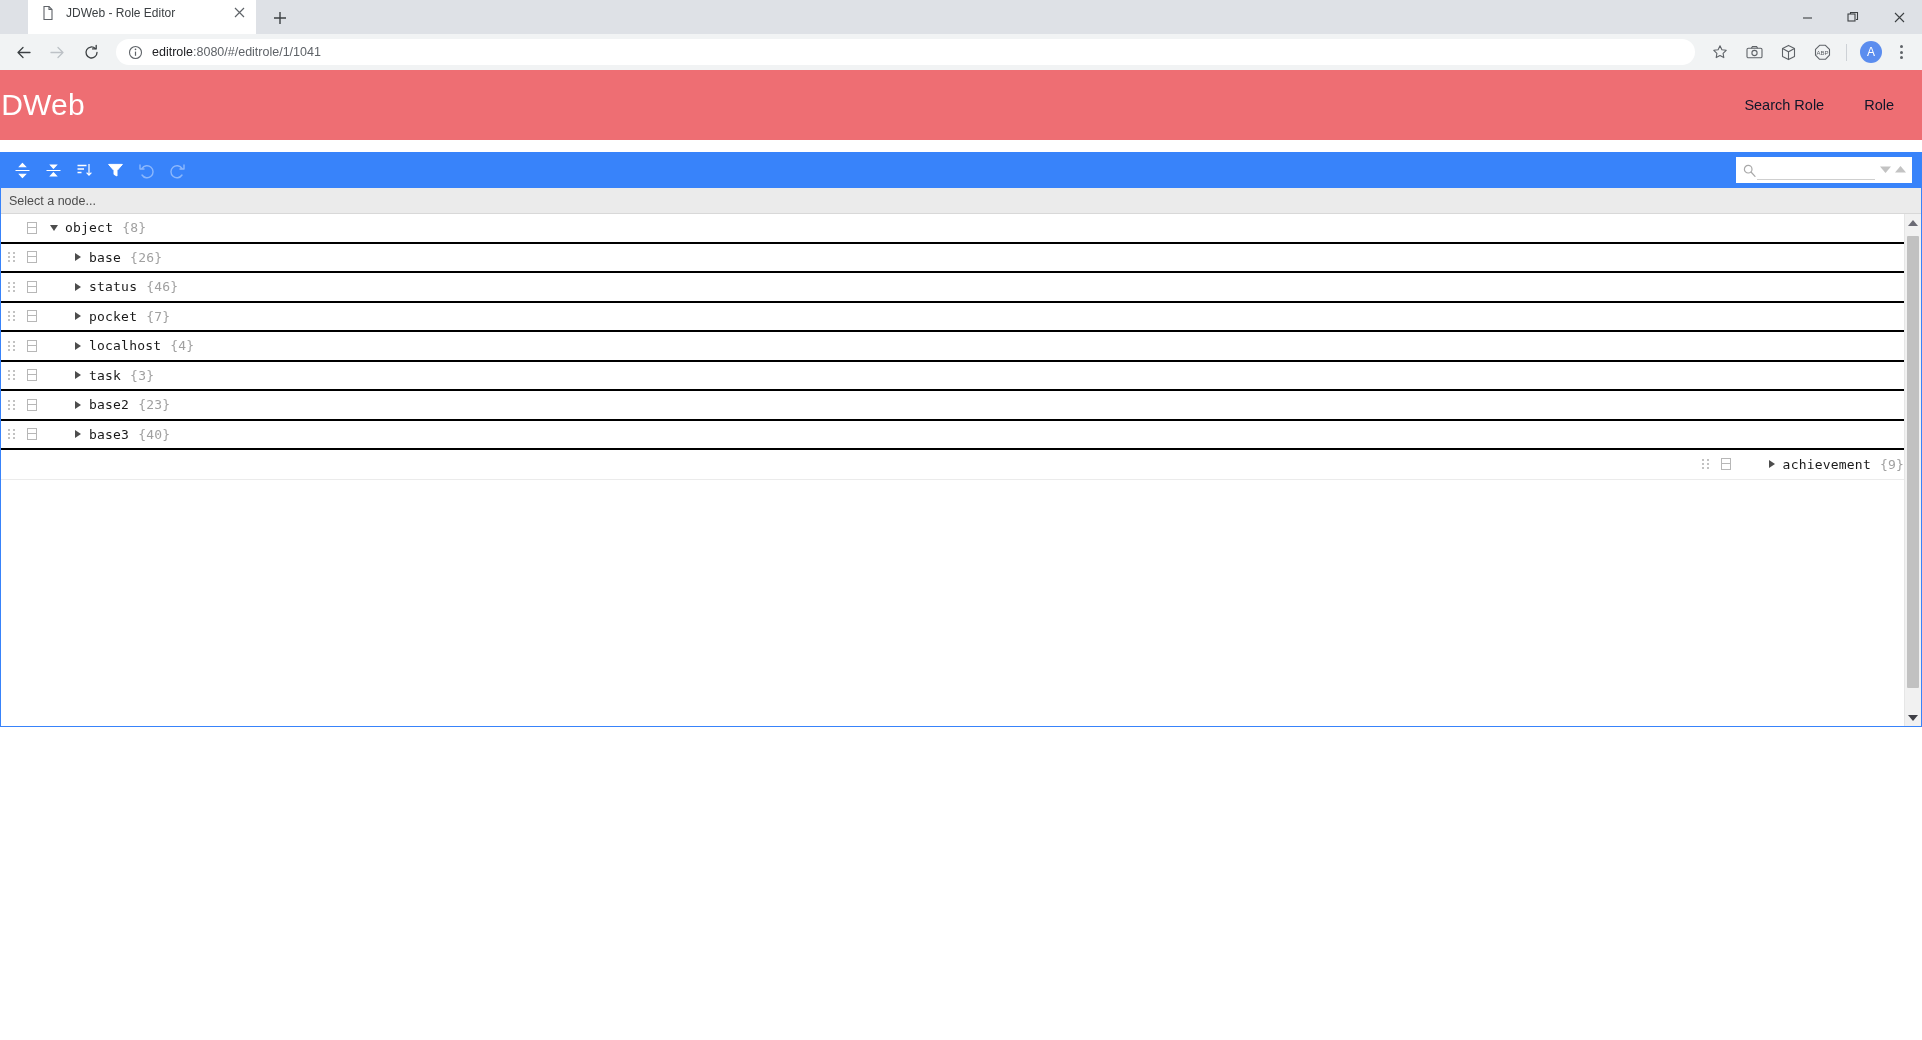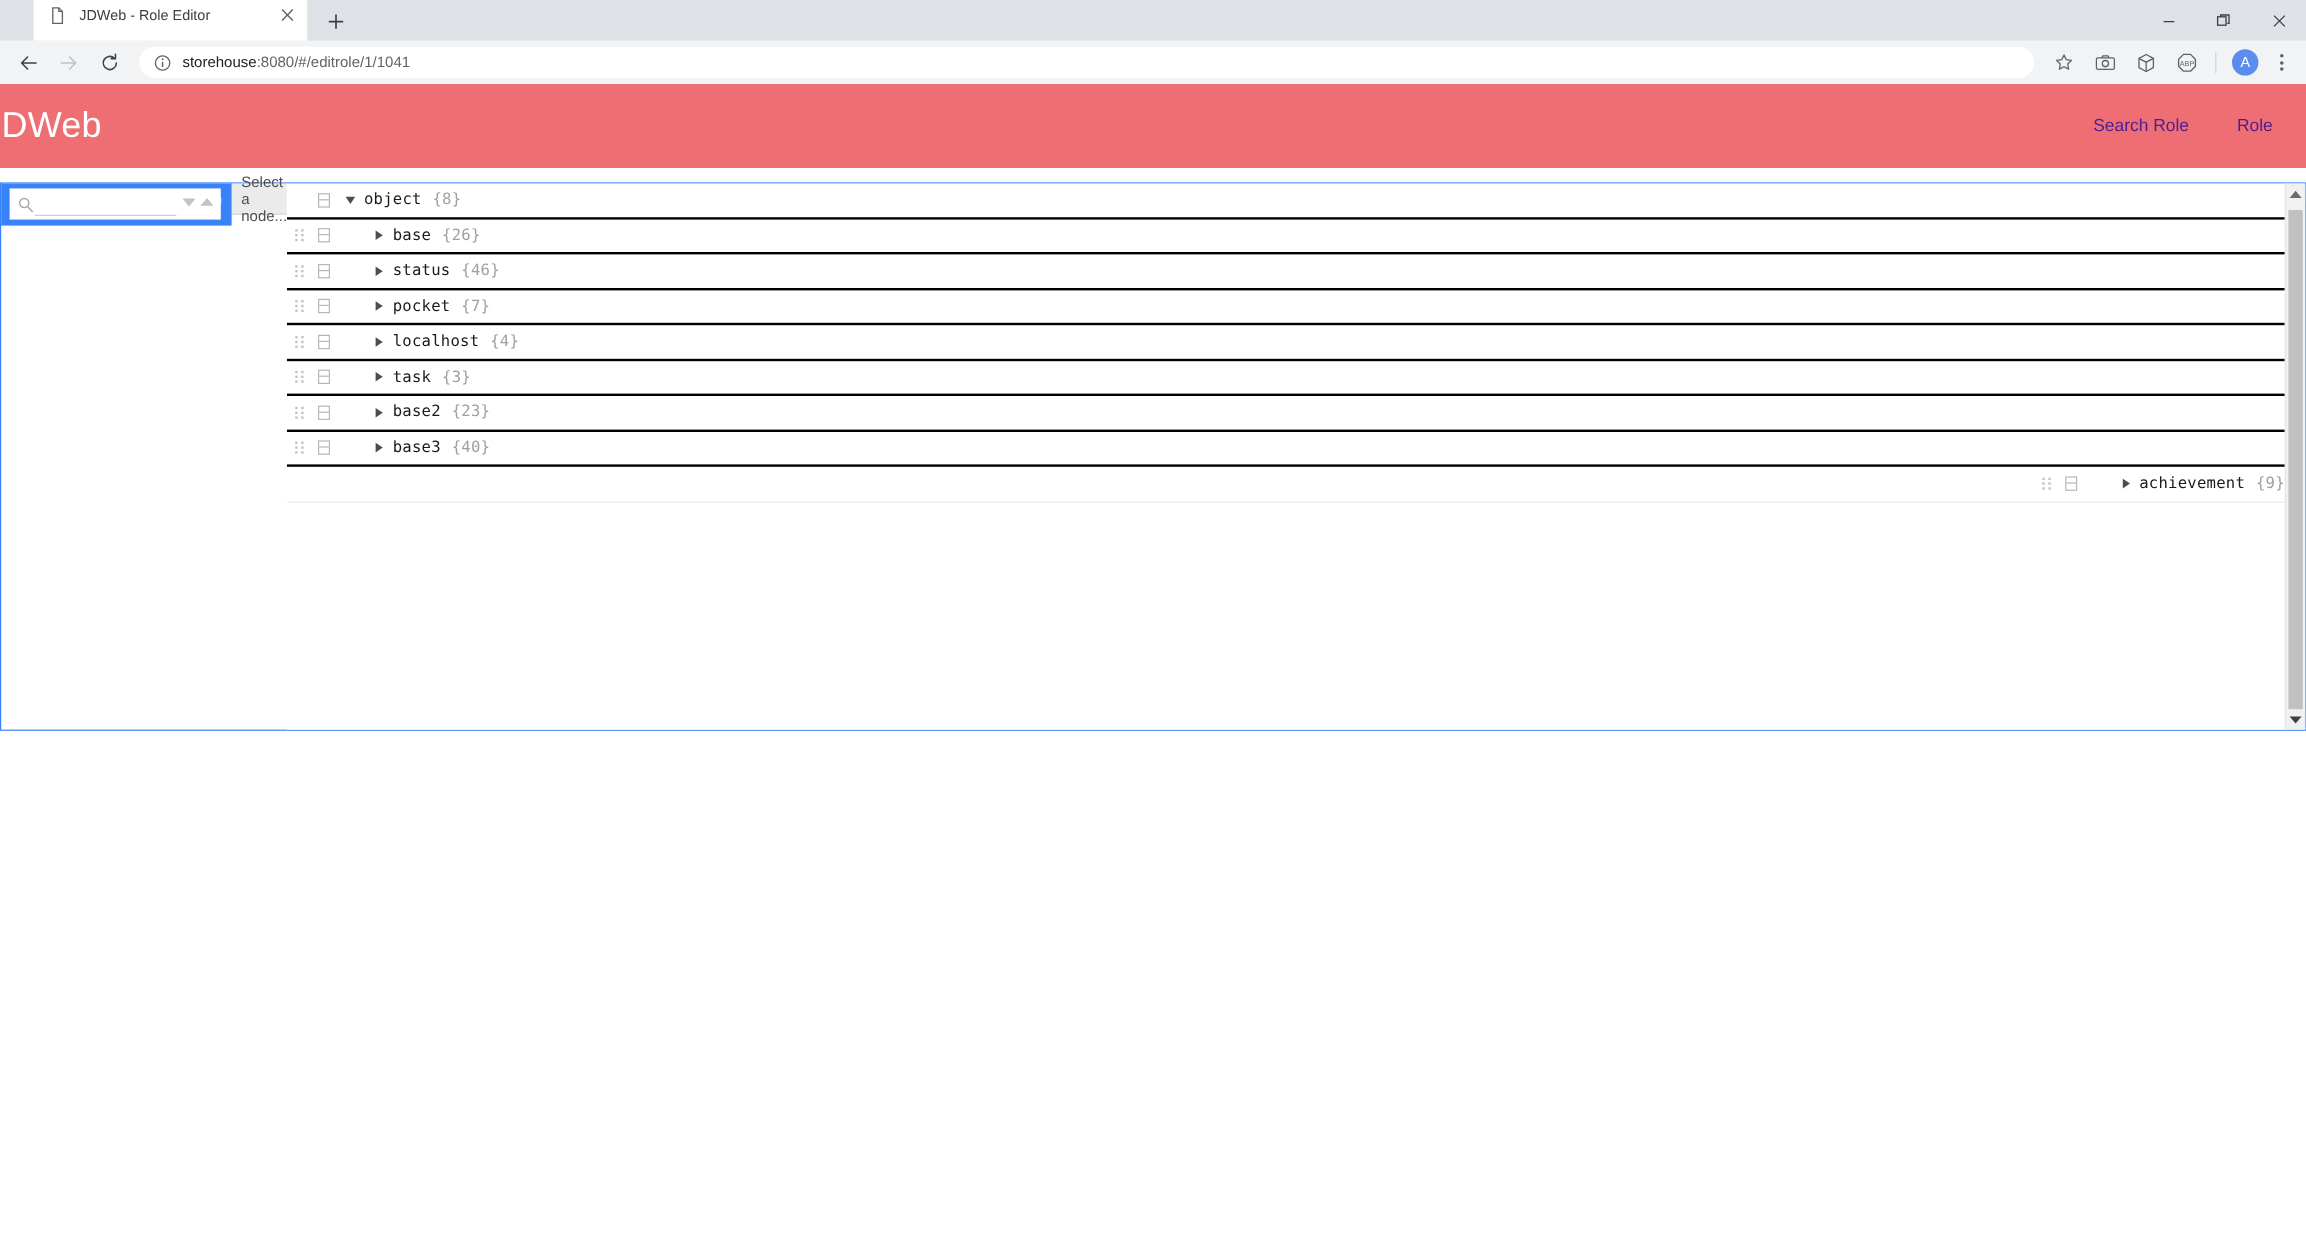--- a/index.html
+++ b/index.html
@@ -91,26 +91,26 @@
   .app-header {
     height: 70px; background: #ee6e73;
     display: flex; align-items: center; justify-content: space-between;
     padding-right: 28px;
   }
   .app-brand {
     font-size: 30px; color: #ffffff; letter-spacing: 0.2px;
     margin-left: -14px; white-space: nowrap;
   }
   .app-nav { display: flex; align-items: center; gap: 40px; }
-  .app-nav a { font-size: 14.5px; color: #4c1d95; text-decoration: none; white-space: nowrap; }
+  .app-nav a { font-size: 14.5px; color: #0f172a; text-decoration: none; white-space: nowrap; }
 
   
   .editor {
     margin: 12px 0 0 0; border: 1px solid #3883fa;
-    height: 457px; display: flex; flex-direction: row;
+    height: 575px; display: flex; flex-direction: column;
     background: #ffffff;
   }
   .editor-menu {
     height: 35px; background: #3883fa; display: flex;
     align-items: center; padding-left: 6px; position: relative; flex: 0 0 35px;
   }
   .menu-btn {
     width: 30px; height: 27px; display: flex;
     align-items: center; justify-content: center;
     color: #ffffff; margin-right: 1px;
@@ -263,21 +263,21 @@
   </div>
 
   <div class="omnibox">
     <span class="omni-info">
       <svg width="15" height="15" viewBox="0 0 15 15">
           <circle cx="7.5" cy="7.5" r="6" fill="none" stroke="#5f6368" stroke-width="1.1"></circle>
           <path d="M7.5 6.6v4.2" stroke="#5f6368" stroke-width="1.2"></path>
           <circle cx="7.5" cy="4.4" r="0.8" fill="#5f6368"></circle>
         </svg>
     </span>
-    <span class="omni-url"><b>storehouse</b><span>:8080/#/editrole/1/1041</span></span>
+    <span class="omni-url"><b>editrole</b><span>:8080/#/editrole/1/1041</span></span>
   </div>
 
   <div class="tb-icons">
     <div class="tb-icon">
       <svg width="16" height="16" viewBox="0 0 16 16">
           <path d="M8 1.8l1.9 3.9 4.3.6-3.1 3 .7 4.3L8 11.6l-3.8 2 .7-4.3-3.1-3 4.3-.6z" fill="none" stroke="#5f6368" stroke-width="1.1" stroke-linejoin="round"></path>
         </svg>
     </div>
     <div class="tb-icon">
       <svg width="17" height="17" viewBox="0 0 17 17">

